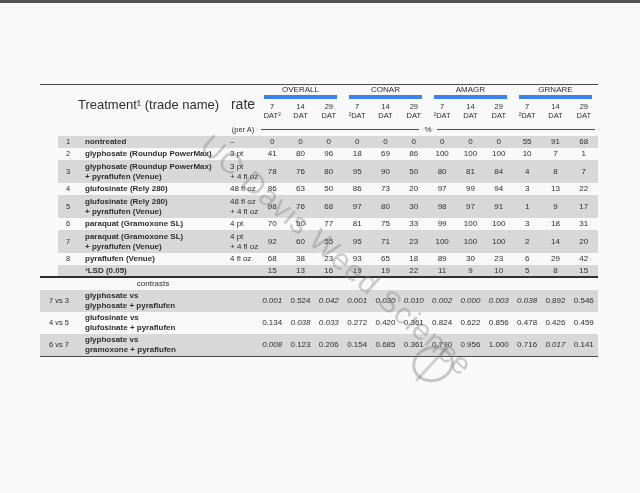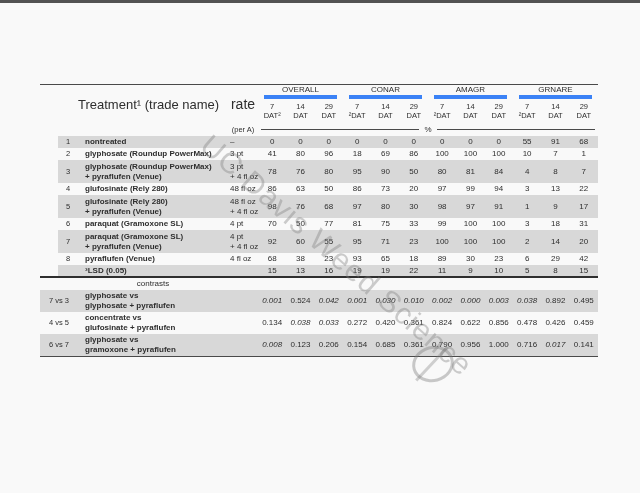--- a/index.html
+++ b/index.html
@@ -409,26 +409,26 @@
             <td class="pv">0.524</td>
             <td class="pv it">0.042</td>
             <td class="pv it">0.001</td>
             <td class="pv it">0.030</td>
             <td class="pv it">0.010</td>
             <td class="pv it">0.002</td>
             <td class="pv it">0.000</td>
             <td class="pv it">0.003</td>
             <td class="pv it">0.038</td>
             <td class="pv">0.892</td>
-            <td class="pv">0.495</td>
+            <td class="pv">0.546</td>
           </tr>
           <tr class="contrast double">
             <td class="cid" colspan="2">4 vs 5</td>
             <td class="trt">
-              <div>concentrate vs</div>
+              <div>glufosinate vs</div>
               <div>glufosinate + pyraflufen</div>
             </td>
             <td class="rate"></td>
             <td class="pv">0.134</td>
             <td class="pv it">0.038</td>
             <td class="pv it">0.033</td>
             <td class="pv">0.272</td>
             <td class="pv">0.420</td>
             <td class="pv">0.361</td>
             <td class="pv">0.824</td>

